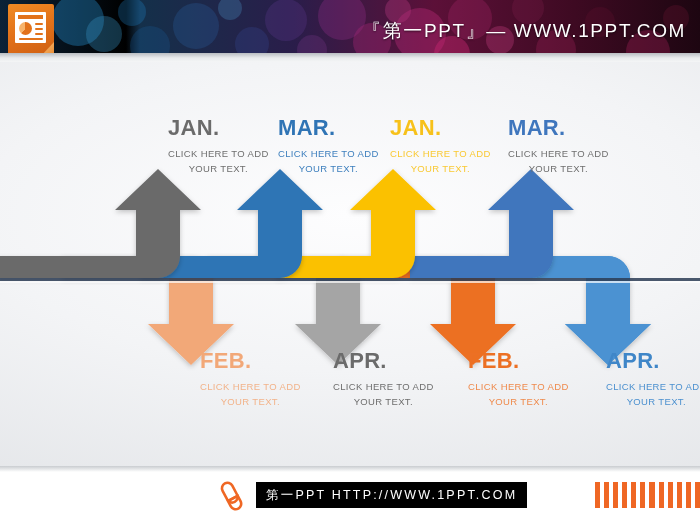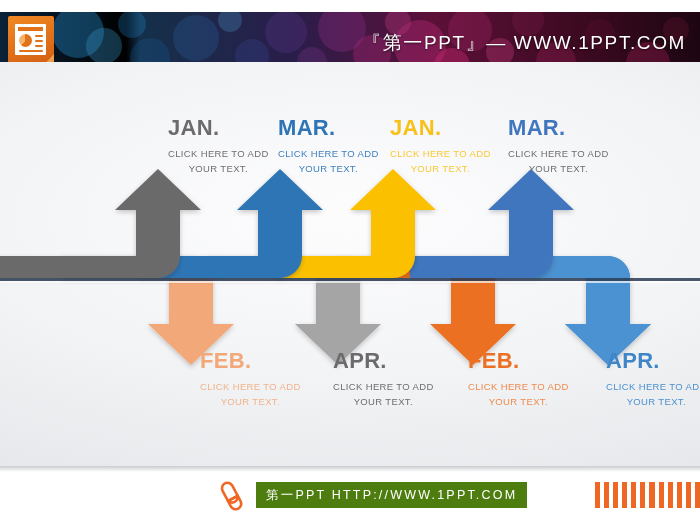--- a/index.html
+++ b/index.html
@@ -5,21 +5,21 @@
   * { margin:0; padding:0; box-sizing:border-box; }
   html,body { width:700px; height:525px; overflow:hidden; }
   body {
     font-family:"Liberation Sans", sans-serif;
     background:#ffffff;
   }
   #stage { position:relative; width:700px; height:525px; overflow:hidden; }
 
   
   .banner {
-    position:absolute; left:0; top:12px; width:700px; height:62px;
+    position:absolute; left:0; top:0; width:700px; height:62px;
     background:#2a0a14;
     overflow:hidden;
   }
   .banner-bg { position:absolute; inset:0; }
   .banner-title {
     position:absolute; right:14px; top:50%; transform:translateY(-50%);
     color:#ffffff; font-size:19px; letter-spacing:1.6px;
     white-space:nowrap; font-family:"Liberation Sans", sans-serif;
     text-shadow:0 1px 2px rgba(0,0,0,.6);
   }
@@ -83,21 +83,21 @@
     position:absolute; left:0; top:466px; width:700px; height:59px;
     background:#ffffff;
   }
   .footer-top {
     position:absolute; left:0; top:0; width:700px; height:6px;
     background:linear-gradient(180deg,#c9ccd0 0%,#ffffff 100%);
   }
   .foot-pen { position:absolute; left:217px; top:14px; width:28px; height:32px; }
   .foot-label {
     position:absolute; left:256px; top:16px; height:26px;
-    background:#4d7c0f; color:#ffffff;
+    background:#000000; color:#ffffff;
     font-size:12.5px; letter-spacing:2.2px;
     display:flex; align-items:center; padding:0 10px;
     white-space:nowrap;
     font-family:"Liberation Sans", sans-serif;
   }
   .stripes { position:absolute; left:595px; top:16px; height:26px; width:105px; display:flex; gap:4px; }
   .stripes i { display:block; width:6px; height:26px; background:#ef6724; }
 </style>
 </head>
 <body>

